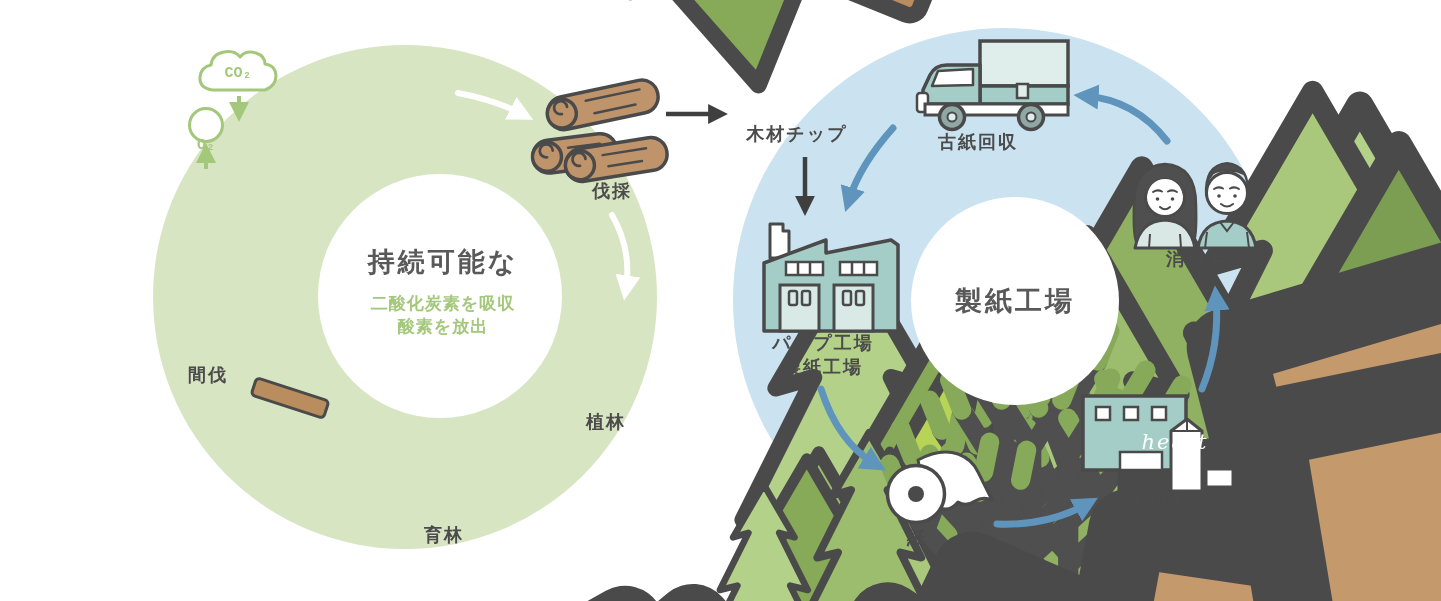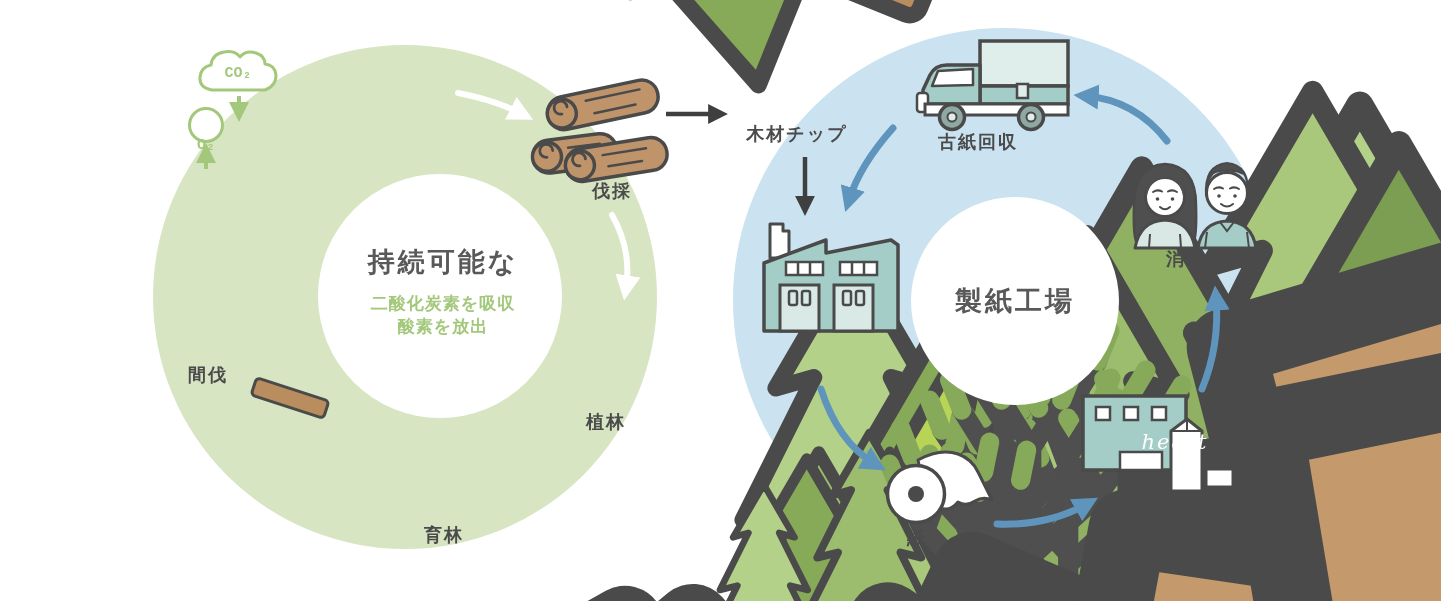--- a/index.html
+++ b/index.html
@@ -262,18 +262,22 @@
   <div class="gas-label" style="left:238px;top:73px;">CO₂</div>
   <div class="gas-label" style="left:206px;top:125px;margin-top:20px;">O₂</div>
 
   <div class="label" style="left:208px;top:365px;">間伐</div>
   <div class="label" style="left:444px;top:525px;">育林</div>
   <div class="label" style="left:606px;top:412px;">植林</div>
   <div class="label" style="left:612px;top:181px;">伐採</div>
   <div class="label" style="left:797px;top:124px;">木材チップ</div>
   <div class="label" style="left:978px;top:132px;">古紙回収</div>
   <div class="label" style="left:1196px;top:249px;">消費者</div>
+  <div class="label-block" style="left:823px;top:331px;">
+    <div>パルプ工場</div>
+    <div>製紙工場</div>
+  </div>
   <div class="label" style="left:917px;top:528px;">紙</div>
   <div class="label" style="left:1154px;top:495px;">紙製品</div>
 
   <div class="heart-text" style="left:1131px;top:430px;margin-left:44px;">heart</div>
 
 </div>
 
 </body></html>

